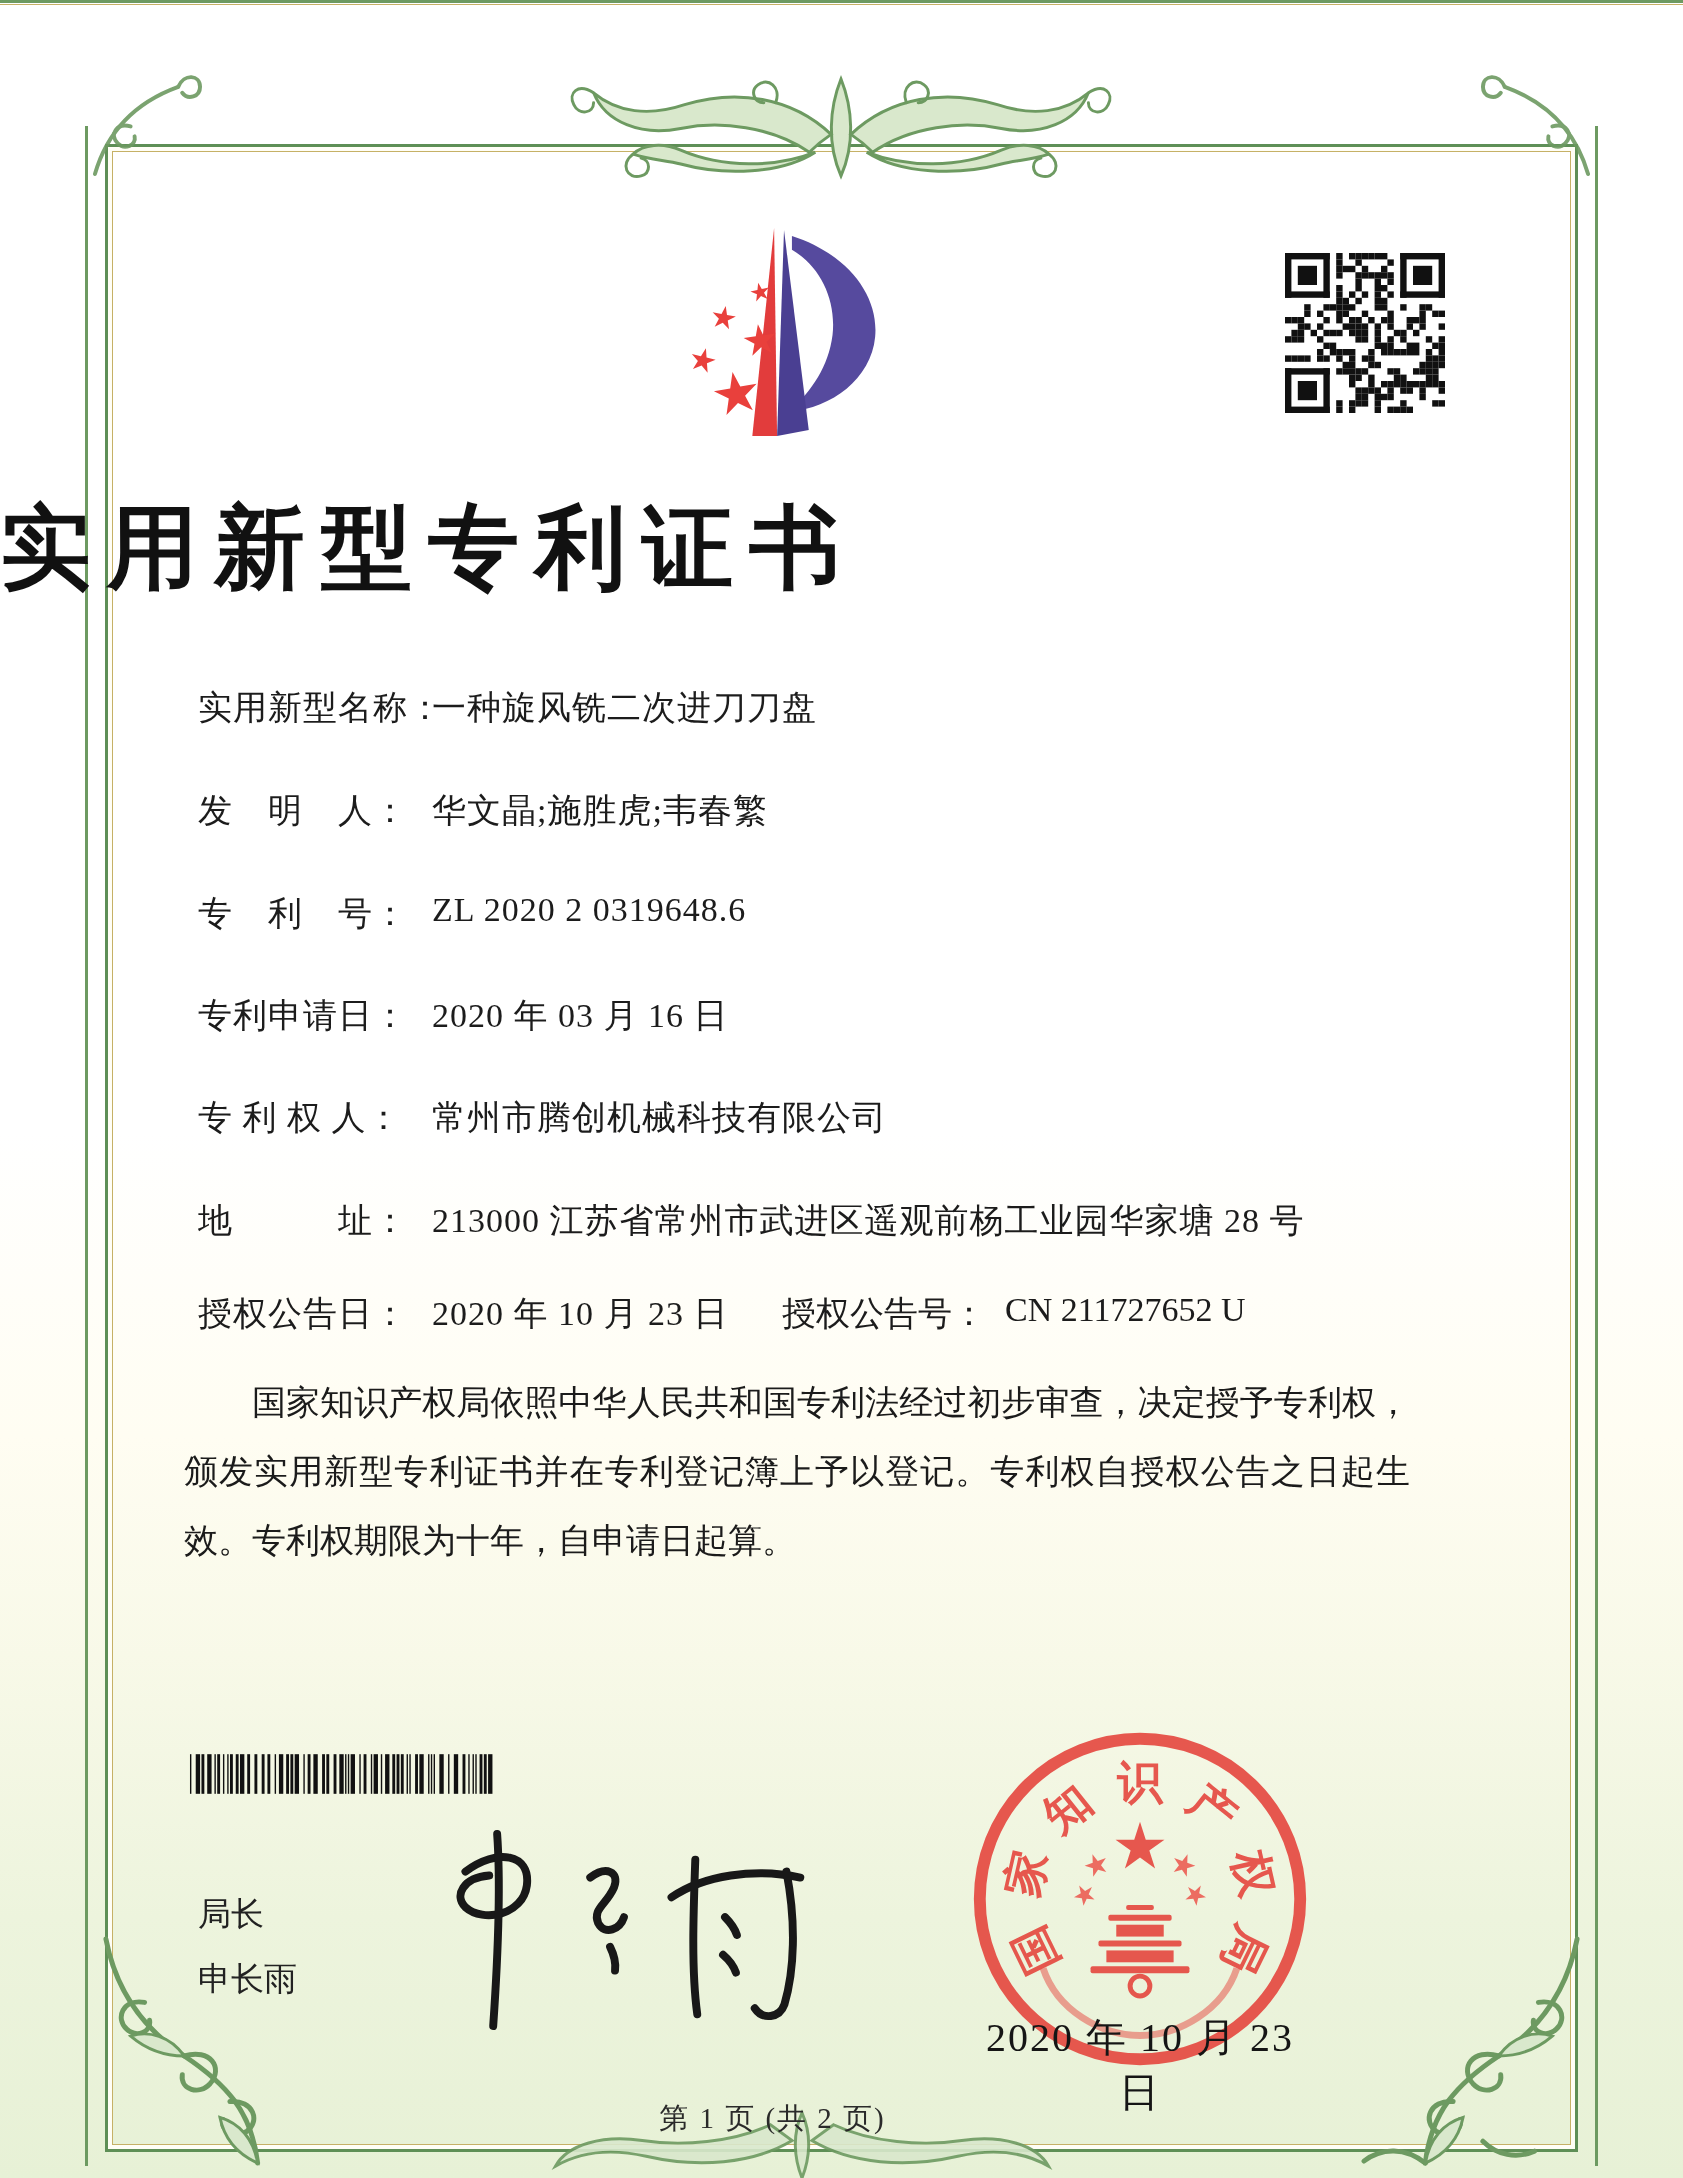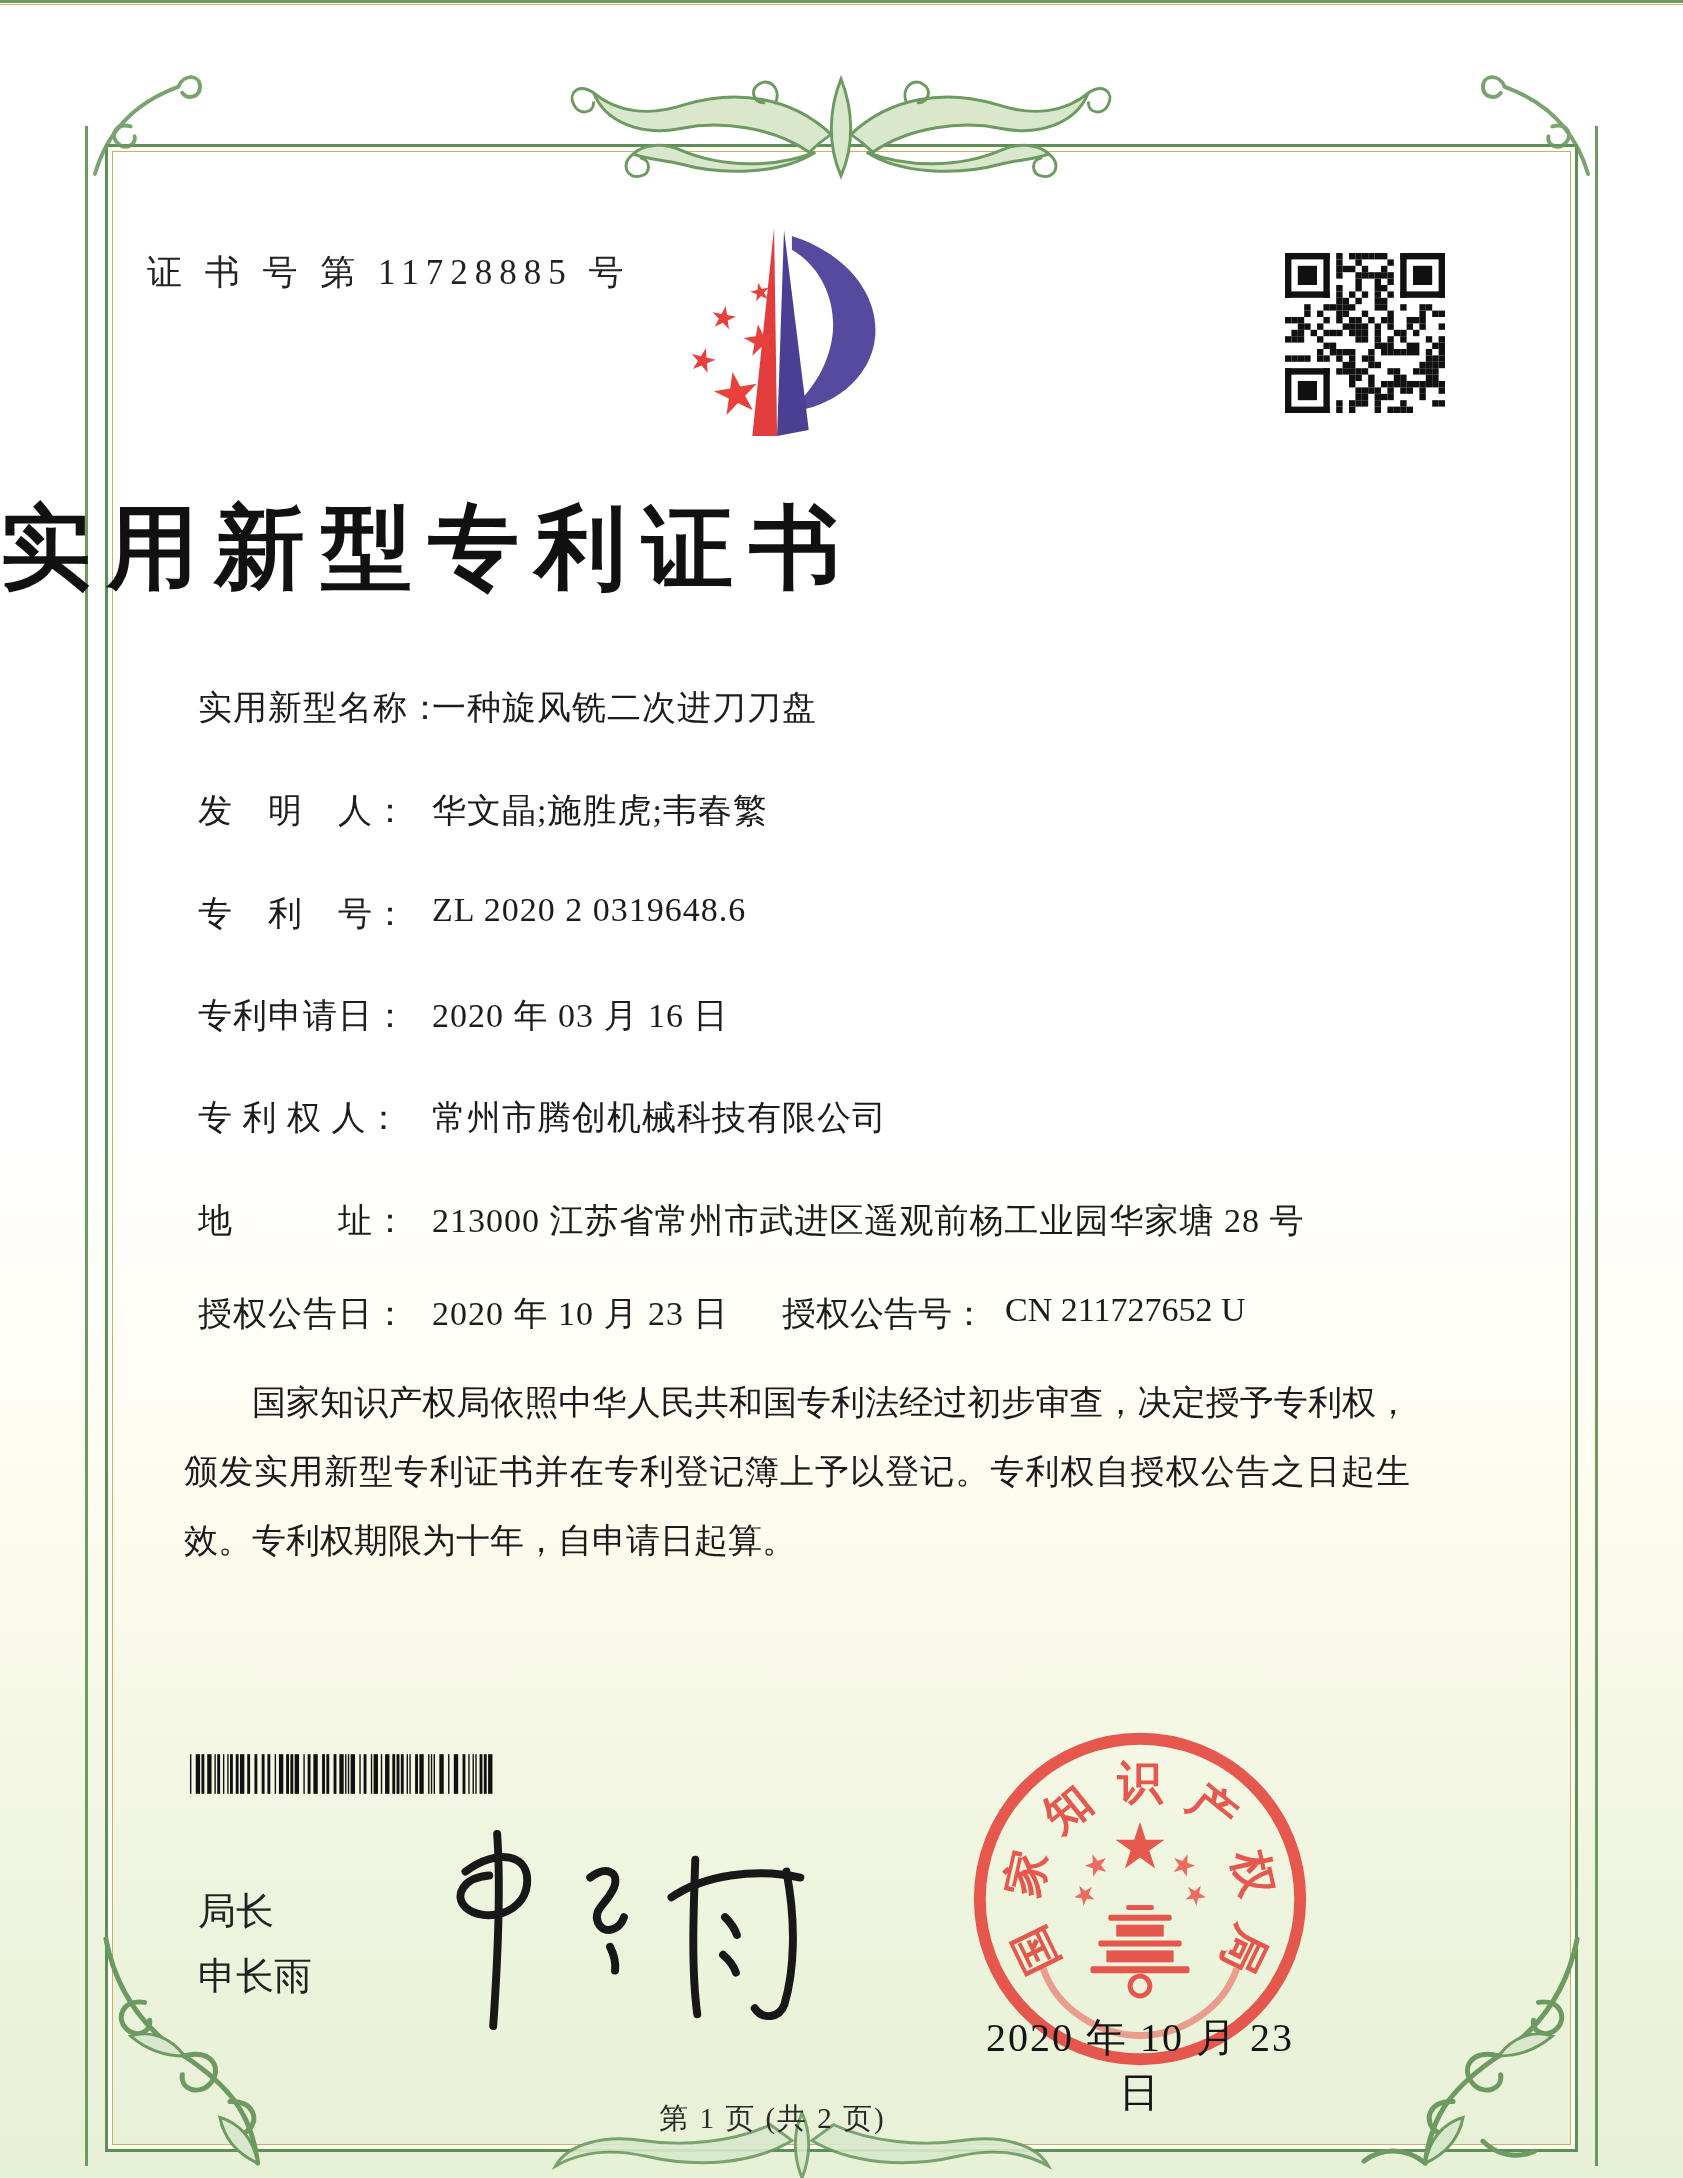--- a/index.html
+++ b/index.html
@@ -42,21 +42,21 @@
     font-size:91px;font-weight:700;letter-spacing:16px;color:#111;
   }
   .field{position:absolute;left:198px;height:48px;font-size:34px;white-space:nowrap;}
   .field .lab{position:absolute;left:0;top:0;letter-spacing:1px;}
   .field .val{position:absolute;left:234px;top:0;letter-spacing:1px;}
   .field .lab2{position:absolute;left:584px;top:0;}
   .field .val2{position:absolute;left:807px;top:0;}
   .paras{position:absolute;left:184px;top:1368px;width:1226px;font-size:34px;line-height:69px;text-align:justify;color:#1b1b1b;font-family:Liberation Serif, serif;}
   .paras p{margin:0;text-indent:2em;}
   .barcode{position:absolute;left:188px;top:1754px;}
-  .issuer{position:absolute;left:198px;top:1881px;font-family:Liberation Mono, monospace;font-size:38px;color:#222;line-height:65px;}
+  .issuer{position:absolute;left:198px;top:1881px;font-family:Liberation Sans, sans-serif;font-size:33px;color:#222;line-height:65px;}
   .signature{position:absolute;left:406px;top:1820px;}
   .seal{position:absolute;left:962px;top:1721px;}
   .sealdate{position:absolute;left:962px;top:2010px;width:356px;text-align:center;font-size:40px;letter-spacing:2px;color:#151515;}
   .footer{position:absolute;left:525px;top:2099px;width:495px;text-align:center;font-size:29px;color:#2a2a2a;letter-spacing:2px;}
   .logo{position:absolute;left:681px;top:220px;}
   .qr{position:absolute;left:1285px;top:253px;}
 </style>
 </head>
 <body>
 
@@ -130,21 +130,20 @@
     </g>
   </svg>
   <svg class="orn" style="left:1477px;top:63px" width="119" height="119" viewBox="0 0 120 120">
     <g transform="translate(120,0) scale(-1,1)" fill="none" stroke="#6d9a61" stroke-width="4" stroke-linecap="round" opacity="0.9">
       <path d="M8,112 C20,70 48,40 92,24"></path>
       <path d="M92,24 c6,-14 22,-12 22,0 c0,10 -12,14 -18,6"></path>
       <path d="M44,64 c-14,-4 -22,8 -13,17 c7,7 19,2 17,-7"></path>
     </g>
   </svg>
 
-  <div class="certno">证 书 号 第 11728885 号</div>
 
   <svg class="logo" width="208" height="233" viewBox="0 0 210 235">
     <defs>
       <polygon id="star" points="0,-100 22.45,-30.9 95.1,-30.9 36.3,11.8 58.78,80.9 0,38.2 -58.78,80.9 -36.3,11.8 -95.1,-30.9 -22.45,-30.9"></polygon>
     </defs>
     <path d="M112,16 C168,34 200,76 196,118 C192,160 152,190 110,193 C132,172 149,148 153,116 C157,80 140,46 112,30 Z" fill="#564a9e"></path>
     <polygon points="104,10 97,218 129,212" fill="#4a3f92"></polygon>
     <polygon points="94,8 72,218 97,218" fill="#e23c3c"></polygon>
     <g fill="#e9403c">
       <use href="#star" transform="translate(80,73) scale(0.10) rotate(-12)"></use>

